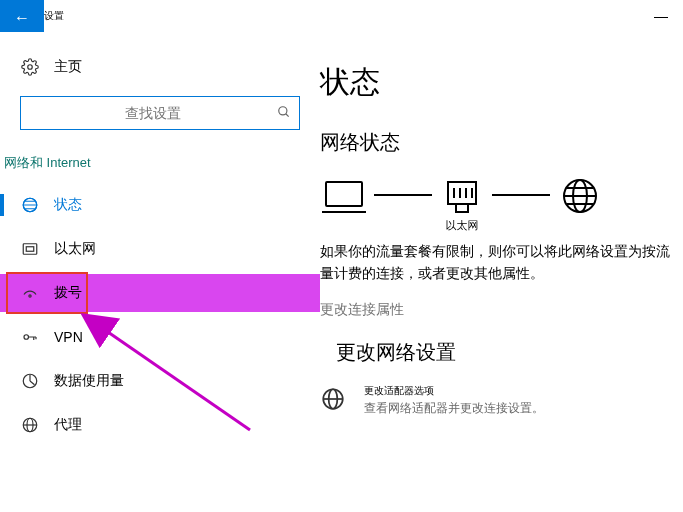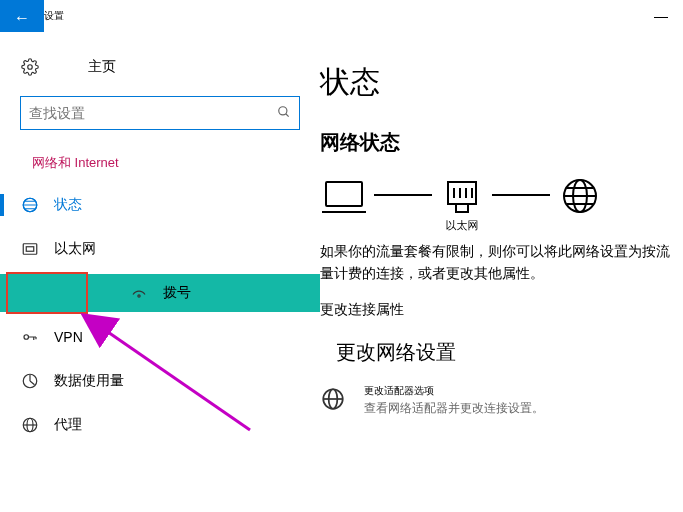--- a/index.html
+++ b/index.html
@@ -6,53 +6,53 @@
 body { background: #fff; width: 683px; height: 512px; overflow: hidden; position: relative; }
 
 .titlebar { height: 32px; display: flex; align-items: center; background: #fff; }
 .back-btn { width: 44px; height: 32px; background: #0078d7; color: #fff; display: flex; align-items: center; justify-content: center; font-size: 16px; }
 .title { font-size: 10px; color: #000000; }
 .min-btn { margin-left: auto; width: 44px; height: 32px; display: flex; align-items: center; justify-content: center; font-size: 14px; }
 
 .layout { display: flex; height: calc(100% - 32px); }
 
 .sidebar { width: 320px; padding: 20px 0 0 0; }
-.home-row { display: flex; align-items: center; padding: 6px 20px; margin-bottom: 14px; gap: 34px; }
+.home-row { display: flex; align-items: center; padding: 6px 20px; margin-bottom: 14px; }
 .home-row .icon { width: 20px; display: flex; justify-content: center; color: #333; }
 .home-row .label { margin-left: 14px; font-size: 14px; }
 
 .search-box { margin: 0 20px 24px 20px; height: 34px; border: 1px solid #0078d7; display: flex; align-items: center; padding: 0 8px; position: relative; }
-.search-box input { border: none; outline: none; flex: 1; font-size: 14px; color: #666; background: transparent; }
+.search-box input { border: none; outline: none; flex: 1; font-size: 14px; color: #666; background: transparent; text-align: center; }
 .search-box .search-icon { color: #666; font-size: 14px; }
 
-.section-header { padding: 0 20px 14px 32px; font-size: 13px; color: #be185d; }
+.section-header { padding: 0 20px 14px 4px; font-size: 13px; color: #0f766e; }
 
 .nav-item { display: flex; align-items: center; padding: 10px 20px; font-size: 14px; color: #000; cursor: pointer; position: relative; margin-bottom: 6px; }
 .nav-item .icon { width: 20px; display: flex; justify-content: center; color: #333; }
 .nav-item .label { margin-left: 14px; }
 .nav-item.active { color: #0078d7; }
 .nav-item.active .icon { color: #0078d7; }
 .nav-item.active::before { content: ""; position: absolute; left: 0; top: 8px; bottom: 8px; width: 4px; background: #0078d7; }
-.nav-item.highlighted { background: #14b8a6; justify-content: center; }
+.nav-item.highlighted { background: #d946ef; }
 .red-box { position: absolute; border: 2px solid #e43b2a; pointer-events: none; }
 
 .main { flex: 1; padding: 30px 0 0 0; }
 .main h1 { font-size: 30px; font-weight: 400; margin-bottom: 26px; }
-.main h2 { font-size: 20px; font-weight: 700; margin-bottom: 20px; }
+.main h2 { font-size: 20px; font-weight: 400; margin-bottom: 20px; }
 
 .net-diagram { display: flex; align-items: center; margin: 10px 0 8px 0; }
 .net-diagram .node { display: flex; flex-direction: column; align-items: center; }
 .net-diagram .node svg { width: 48px; height: 40px; }
 .net-diagram .line { width: 58px; height: 2px; background: #000; margin: 0 6px 18px 6px; }
 .net-diagram .caption { font-size: 11px; margin-top: 2px; height: 14px; }
 
 .status-title { font-size: 18px; margin-top: 18px; margin-bottom: 8px; }
 .status-desc { font-size: 14px; color: #000; line-height: 1.6; margin-bottom: 16px; }
 
-.link { color: #000000; font-size: 14px; display: block; margin-bottom: 14px; cursor: pointer; }
+.link { color: #737373; font-size: 14px; display: block; margin-bottom: 14px; cursor: pointer; }
 
 .settings-h { font-size: 20px; font-weight: 400; margin: 20px 0 18px 16px; }
 
 .option-row { display: flex; align-items: flex-start; }
 .option-row .opt-icon { width: 30px; color: #333; margin-right: 14px; margin-top: 2px; }
 .option-row .opt-title { font-size: 10px; }
 .option-row .opt-sub { font-size: 12px; color: #666; margin-top: 2px; }
 
 .arrow-annotation { position: absolute; pointer-events: none; }
 </style>

